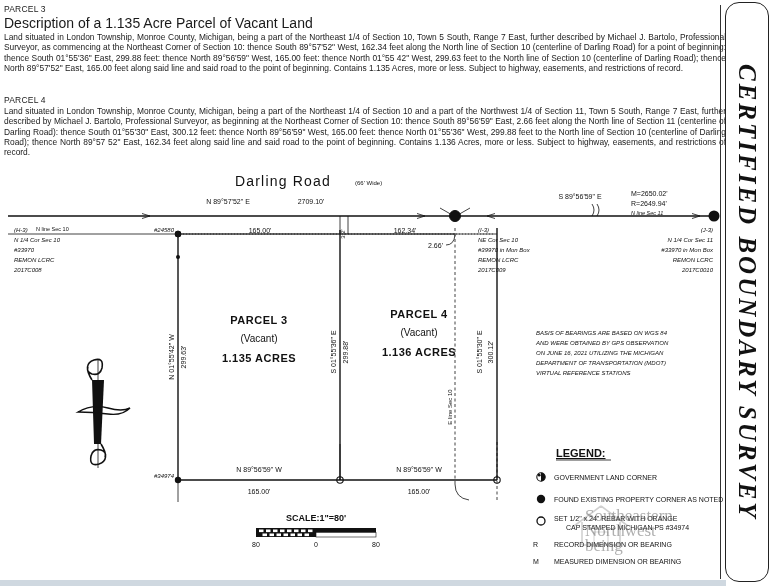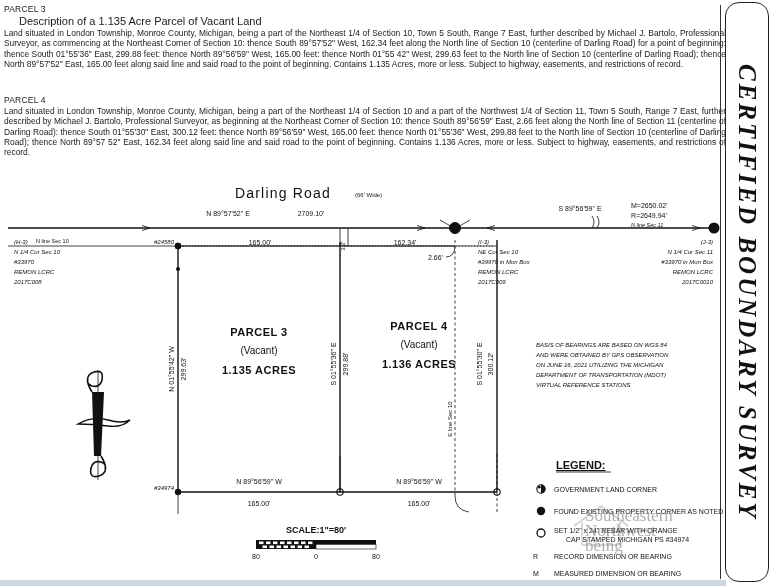--- a/index.html
+++ b/index.html
@@ -9,21 +9,21 @@
     font-family:"Liberation Sans", sans-serif;
     color:#1a1a1a;
     overflow:hidden;
     position:relative;
   }
   #page{position:absolute;inset:0;}
 
   
   .desc-block{position:absolute;left:4px;width:722px;}
   .desc-title{font-size:8.5px;letter-spacing:.2px;margin:0 0 1px 0;}
-  .desc-sub{font-size:11px;margin:0 0 1px 15px;}
+  .desc-sub{font-size:14px;margin:0 0 1px 0;}
   .desc-body{font-size:8.4px;line-height:10.3px;text-align:justify;margin:0;}
 
   
   .sidebar{
     position:absolute;right:2px;top:2px;width:42px;height:578px;
     border:1px solid #222;border-radius:14px;
     background:#fff;
   }
   .sidebar-inner{
     position:absolute;inset:3px;
@@ -36,21 +36,21 @@
     font-style:italic;font-weight:700;
     font-size:25px;letter-spacing:3px;
     white-space:nowrap;
     color:#111;
   }
   .sidebar-divider{
     position:absolute;left:-6px;top:2px;bottom:2px;width:1px;background:#333;
   }
 
   
-  #drawing{position:absolute;left:0;top:184px;width:594px;height:400px;}
+  #drawing{position:absolute;left:0;top:172px;width:594px;height:400px;}
   svg{display:block;}
   .t{font-family:"Liberation Sans", sans-serif;fill:#111;}
   .t7{font-size:7px;}
   .t6{font-size:6px;}
   .t55{font-size:5.5px;}
   .b{font-weight:700;}
   .i{font-style:italic;}
   .end{text-anchor:end;}
   .ln{stroke:#111;fill:none;}
   .lnw{stroke-width:1.4;}

